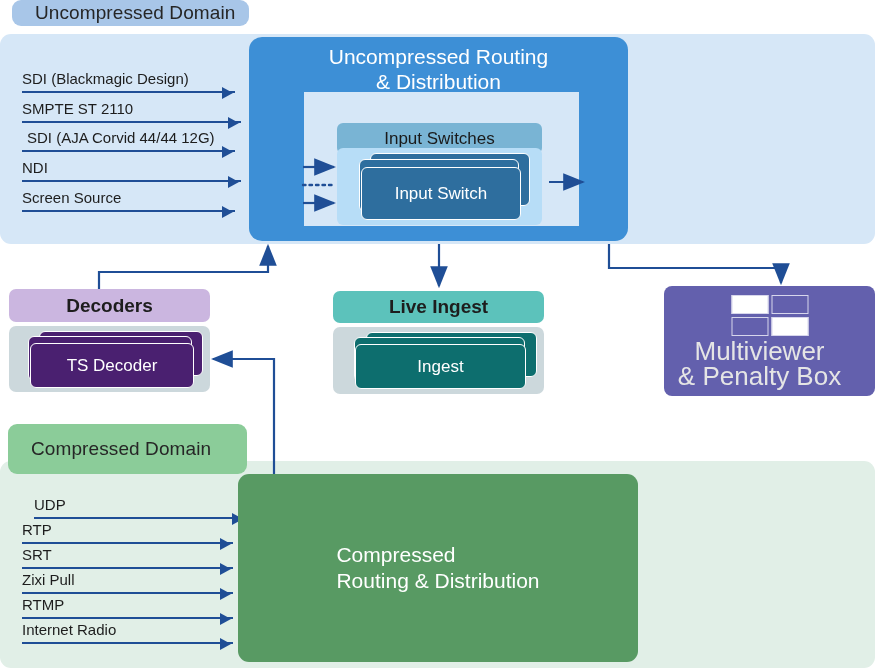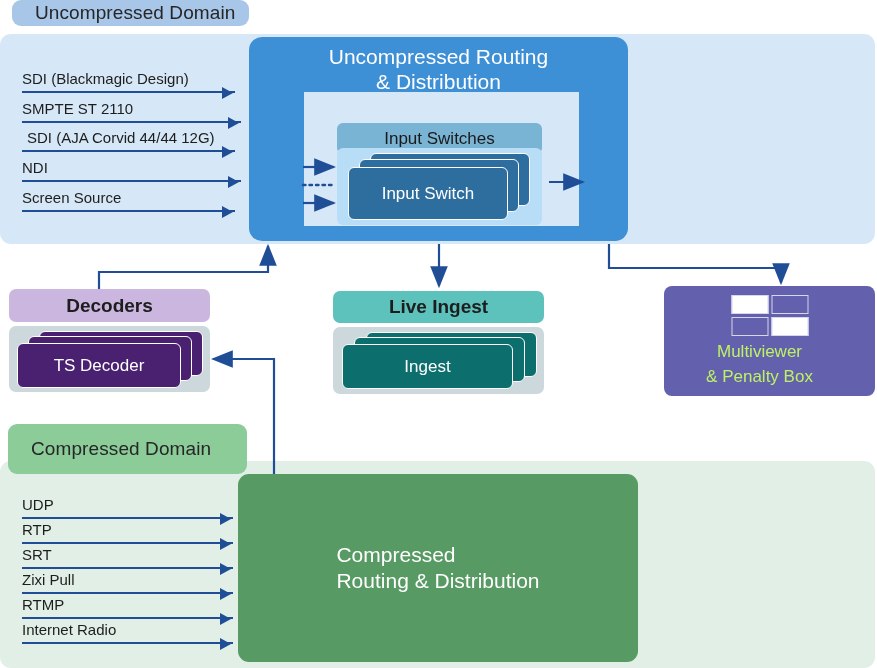--- a/index.html
+++ b/index.html
@@ -92,21 +92,21 @@
   .stack{position:absolute;}
   .stack .card{
     position:absolute;
     border-radius:6px;
     box-sizing:border-box;
     border:1.6px solid #ffffff;
   }
   .card-blue{background:#2e6e9e;}
   .card-front{
     display:flex;align-items:center;justify-content:center;
-    color:#ffffff;font-size:17px;
+    color:#ffffff;font-size:17px;margin-left:13px;
   }
 
   
   .switch-stack{left:348px; top:153px; width:182px; height:67px;}
   .switch-stack .c3{left:22px;  top:0px;  width:160px; height:53px;}
   .switch-stack .c2{left:11px;  top:6px;  width:160px; height:53px;}
   .switch-stack .c1{left:0px;   top:14px; width:160px; height:53px;}
 
   
   .group-header{
@@ -151,22 +151,22 @@
   .mv-cell{position:absolute;box-sizing:border-box;border:1.8px solid #d7d6ec;}
   .mv-fill{background:#ffffff;}
   .mv-empty{background:transparent;}
   .mv-tl{left:0;    top:0;    width:37px; height:19px;}
   .mv-tr{left:40px; top:0;    width:37px; height:19px;}
   .mv-bl{left:0;    top:22px; width:37px; height:19px;}
   .mv-br{left:40px; top:22px; width:37px; height:19px;}
   .mv-label{
     position:absolute;
     left:0; top:53px; width:191px;
-    text-align:center;color:#bef264;
-    font-size:17px;line-height:25px;white-space:pre-line;
+    text-align:center;color:#e5e5e5;
+    font-size:26px;line-height:25px;white-space:pre-line;
   }
 
   
   .compressed-routing{
     position:absolute;
     left:238px; top:474px; width:400px; height:188px;
     background:#589a63;
     border-radius:11px;
     display:flex;align-items:center;justify-content:center;
   }
@@ -264,21 +264,21 @@
       <div class="mv-cell mv-empty mv-bl"></div>
       <div class="mv-cell mv-fill mv-br"></div>
     </div>
     <div class="mv-label">Multiviewer
 &amp; Penalty Box</div>
   </div>
 
   <div class="panel panel-compressed"></div>
   <div class="domain-badge badge-compressed">Compressed Domain</div>
 
-  <div class="src-row" style="left:0px;top:490px;width:245px;">
+  <div class="src-row" style="left:12px;top:490px;width:245px;">
     <div class="src-label">UDP</div>
     <div class="src-line" style="width:211px;"></div>
     <div class="src-head" style="left:220px;"></div>
   </div>
   <div class="src-row" style="left:0px;top:515px;width:245px;">
     <div class="src-label">RTP</div>
     <div class="src-line" style="width:211px;"></div>
     <div class="src-head" style="left:220px;"></div>
   </div>
   <div class="src-row" style="left:0px;top:540px;width:245px;">

